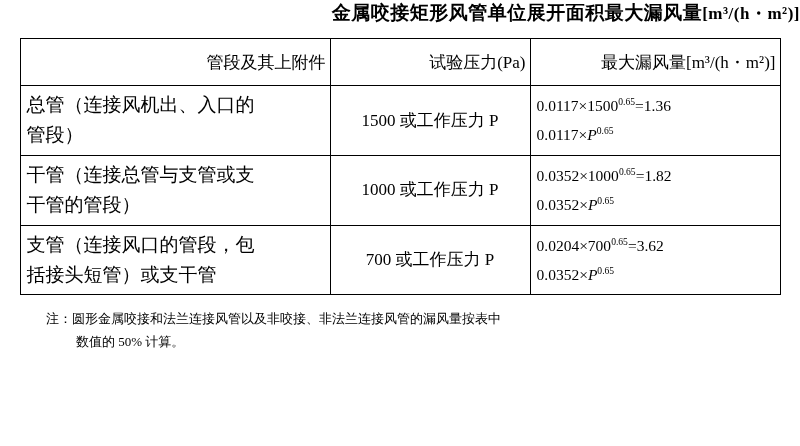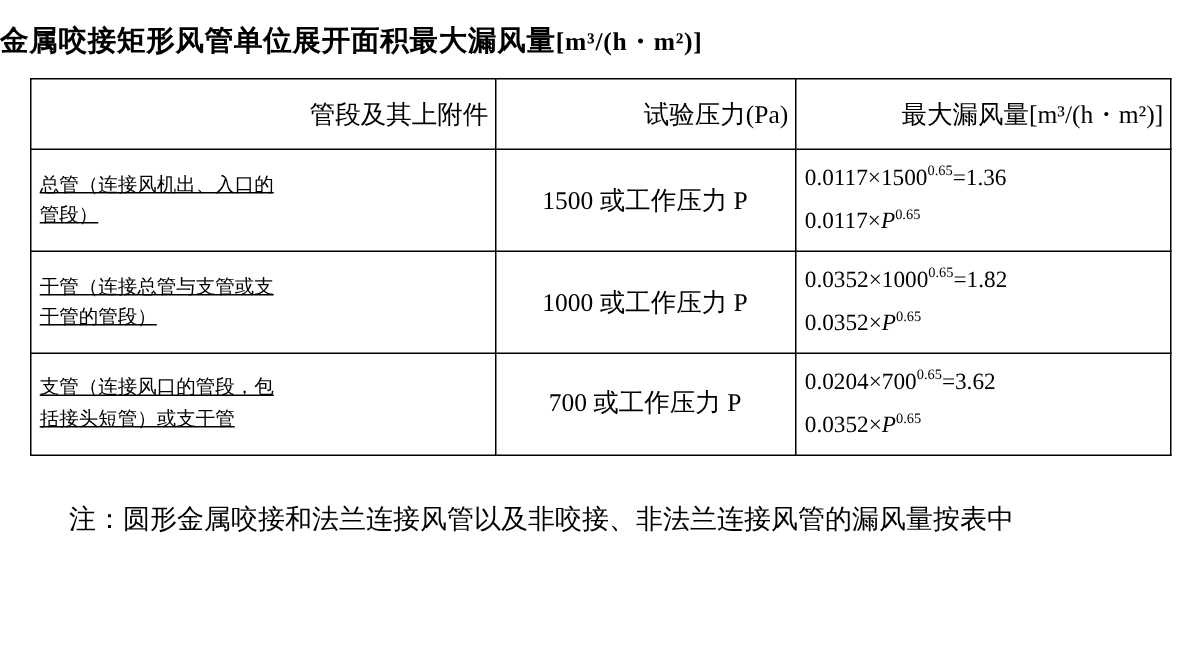--- a/index.html
+++ b/index.html
@@ -15,25 +15,24 @@
     overflow: hidden;
   }
   .page {
     position: relative;
     width: 800px;
     height: 446px;
     box-sizing: border-box;
     padding: 0;
   }
   .title {
-    text-align: left;
+    text-align: right;
     font-weight: bold;
     font-size: 19px;
     letter-spacing: 0.5px;
-    padding-top: 14px;
     padding-bottom: 12px;
     white-space: nowrap;
   }
   .title .unit {
     font-weight: bold;
     font-size: 17px;
   }
   table.leak {
     border-collapse: collapse;
     width: 760px;
@@ -50,26 +49,25 @@
     text-align: right;
     font-size: 17px;
     height: 36px;
     padding: 5px 4px;
   }
   col.c1 { width: 310px; }
   col.c2 { width: 200px; }
   col.c3 { width: 250px; }
 
   td.seg {
-    font-size: 13px;
+    font-size: 19px;
     line-height: 1.6;
     text-align: left;
     padding-left: 20px;
     padding-right: 8px;
-    text-decoration: underline;
   }
   td.pressure {
     font-size: 17px;
     text-align: center;
     line-height: 1.5;
   }
   td.leakv {
     text-align: left;
     font-size: 15.5px;
     line-height: 1.9;
@@ -77,25 +75,24 @@
   .ital {
     font-style: italic;
   }
   sup {
     font-size: 0.62em;
     vertical-align: super;
     line-height: 0;
   }
   .note {
     width: 760px;
-    margin: 16px auto;
+    margin: 0 auto;
     padding-top: 13px;
-    font-size: 18px;
+    font-size: 13px;
     line-height: 1.75;
-    font-family: Liberation Mono, monospace;
   }
   .note .lead {
     padding-left: 26px;
   }
   .note .cont {
     padding-left: 56px;
   }
   .row-seg-line { display: block; }
 </style>
 </head>
@@ -174,15 +171,16 @@
             <span>0.0352×</span><span class="ital">P</span><sup>0.65</sup>
           </div>
         </td>
       </tr>
 
     </tbody>
   </table>
 
   <div class="note">
     <div class="lead">注：圆形金属咬接和法兰连接风管以及非咬接、非法兰连接风管的漏风量按表中</div>
+    <div class="cont">数值的 50% 计算。</div>
   </div>
 
 </div>
 
 </body></html>

